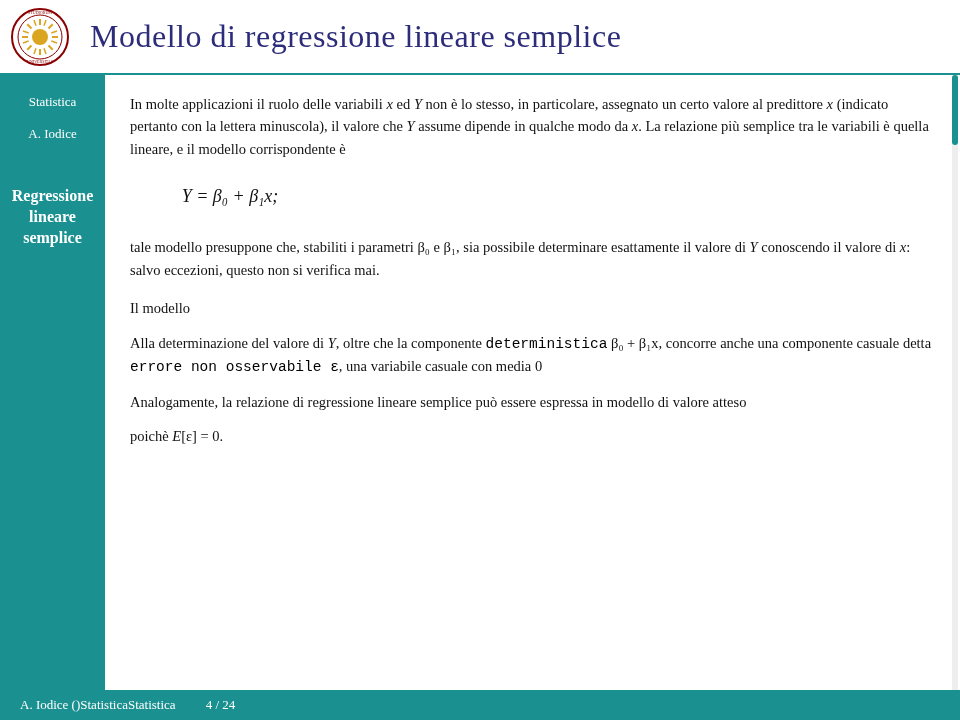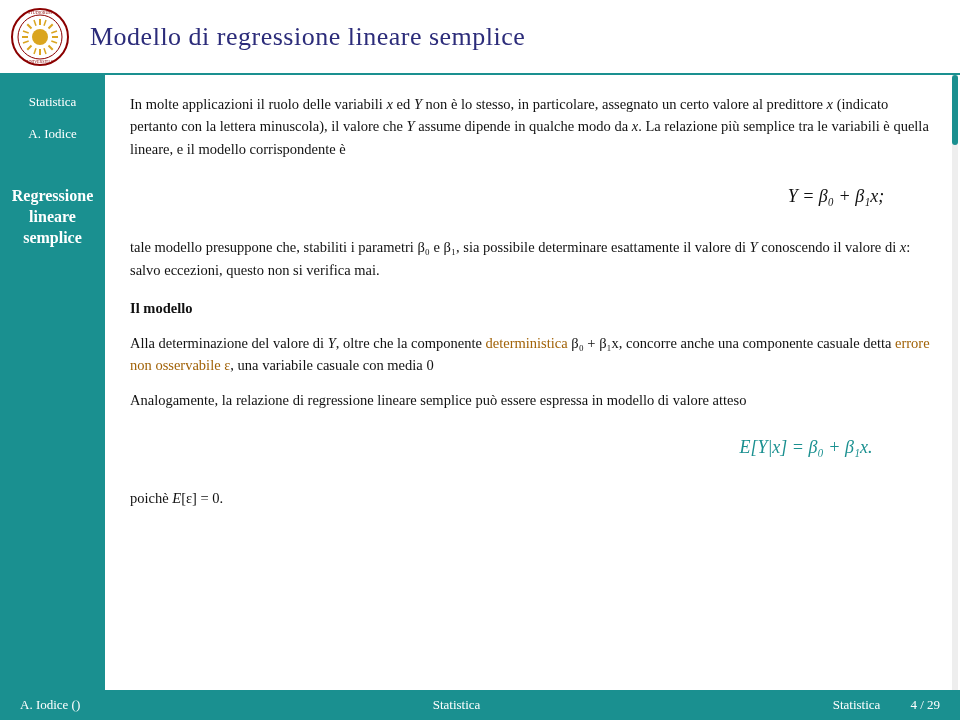--- a/index.html
+++ b/index.html
@@ -25,21 +25,21 @@
     }
 
     .header-logo {
       width: 60px;
       height: 60px;
       margin-right: 20px;
       flex-shrink: 0;
     }
 
     .header-title {
-      font-size: 26px;
+      font-size: 32px;
       color: #2c2c7a;
       font-weight: normal;
       letter-spacing: 0.5px;
     }
 
     
     .main-area {
       display: flex;
       flex: 1;
       overflow: hidden;
@@ -87,33 +87,34 @@
       font-size: 14.5px;
       line-height: 1.55;
       color: #111;
     }
 
     .content p {
       margin-bottom: 12px;
     }
 
     .math-display {
-      text-align: right;
+      text-align: left;
       margin: 14px 0;
       font-size: 16px;
     }
 
     .section-label {
-      font-weight: bold;
+      font-weight: normal;
       margin-bottom: 8px;
       margin-top: 16px;
     }
 
     .text-teal {
-      color: #a16207;
+      color: #000000;
+      font-family: Liberation Mono, monospace;
     }
 
     
     .scroll-bar {
       position: absolute;
       right: 2px;
       top: 0;
       bottom: 0;
       width: 6px;
       background: #eee;
@@ -129,21 +130,20 @@
       border-radius: 3px;
     }
 
     
     .footer {
       background: #1a9090;
       color: white;
       height: 30px;
       display: flex;
       align-items: center;
-      justify-content: space-between;
       padding: 0 20px;
       font-size: 13px;
       flex-shrink: 0;
     }
 
     .footer-left {
       display: flex;
       gap: 30px;
     }
 
@@ -240,27 +240,20 @@
       <span class="text-teal">errore non osservabile ε</span>,
       una variabile casuale con media 0
     </p>
 
 
     <p>
       Analogamente, la relazione di regressione lineare semplice può essere espressa in
       modello di valore atteso
     </p>
 
-    <div class="math-display">
-      <svg width="260" height="40" viewBox="0 0 260 40">
-        <text x="130" y="28" text-anchor="middle" font-size="18" font-style="italic" font-family="Georgia, serif" fill="#1a9090">
-          E[Y|x] = β₀ + β₁x.
-        </text>
-      </svg>
-    </div>
 
     <p>
       poichè <em>E</em>[ε] = 0.
     </p>
 
     <div class="scroll-bar">
       <div class="scroll-thumb"></div>
     </div>
   </div>
 
@@ -268,15 +261,15 @@
 
 <div class="footer">
   <div class="footer-left">
     <span>A. Iodice  ()</span>
   </div>
   <div class="footer-center">
     <span>Statistica</span>
   </div>
   <div class="footer-right">
     <span>Statistica</span>
-    <span>4 / 29</span>
+    <span>4 / 24</span>
   </div>
 </div>
 
 </body></html>

